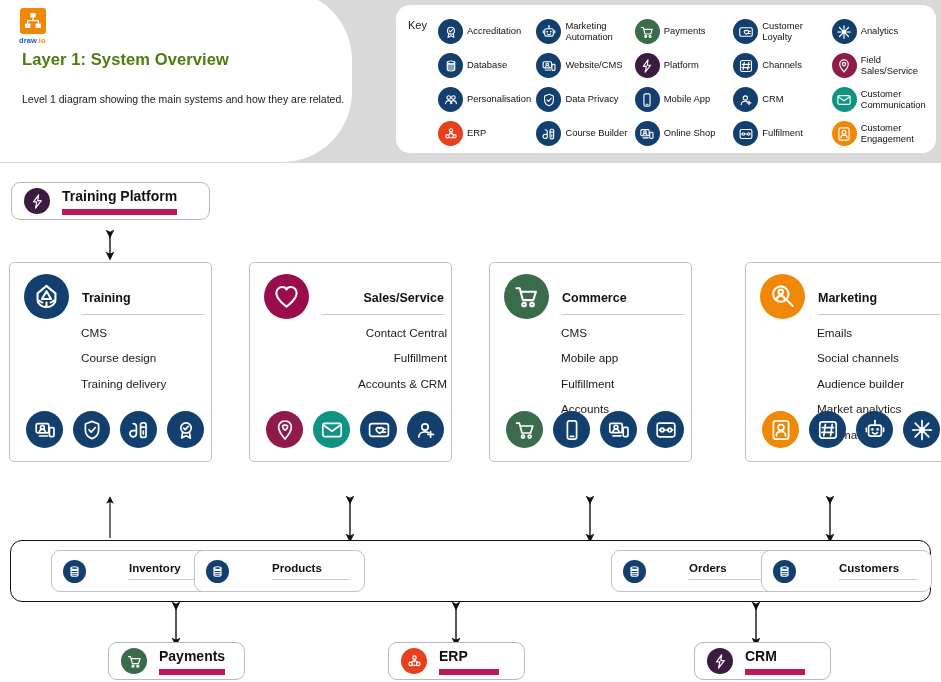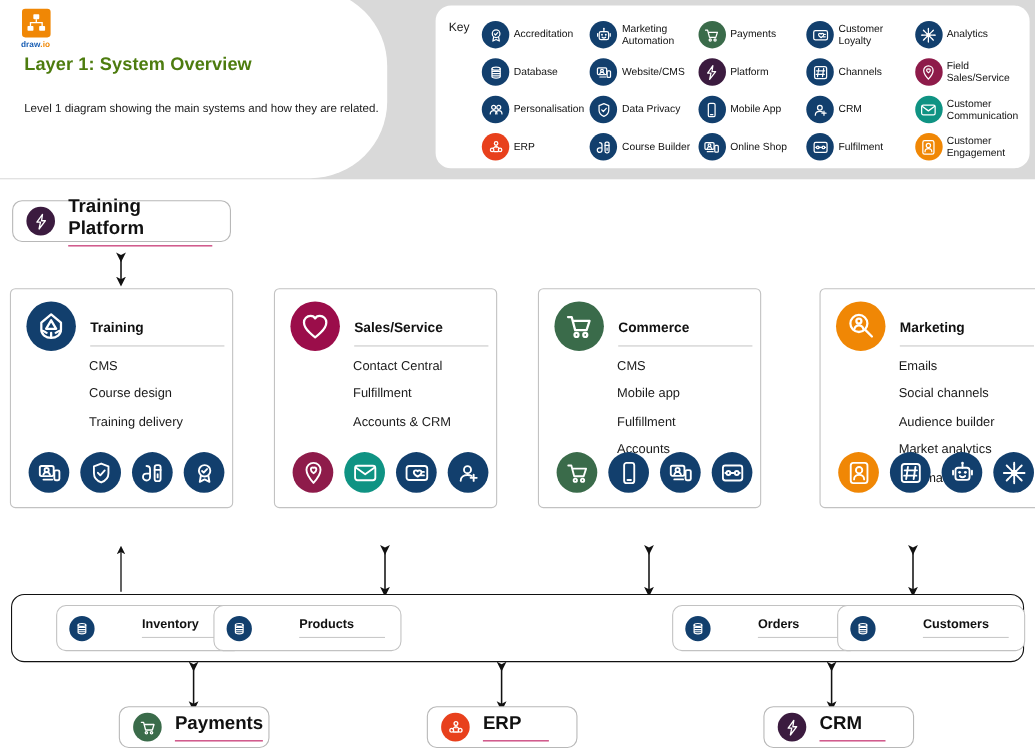--- a/index.html
+++ b/index.html
@@ -61,22 +61,22 @@
 
   
   .pill {
     position: absolute;
     background: #ffffff; border: 1px solid #b8b8b8; border-radius: 9px;
     display: flex; align-items: center;
   }
   .pill .pill-ic { margin-left: 12px; }
   .pill .pill-txt-wrap { margin-left: 12px; padding-right: 16px; }
   .pill .pill-txt {
-    font-size: 17px; font-weight: bold; color: #111111;
-    padding-bottom: 5px; border-bottom: 1px solid #be185d; display: block;
+    font-size: 14px; font-weight: bold; color: #111111;
+    padding-bottom: 5px; border-bottom: 6px solid #be185d; display: block;
     min-width: 86px;
   }
 
   
   .card {
     position: absolute; width: 203px; height: 200px;
     background: #ffffff; border: 1px solid #c2c2c2; border-radius: 5px;
   }
   .card-head { position: absolute; left: 14px; top: 11px; display: flex; align-items: flex-start; }
   .card-title-wrap { margin-left: 13px; margin-top: 17px; width: 122px; }
@@ -429,21 +429,21 @@
           </span>
           <span class="ic" style="width: 37px; height: 37px; background: rgb(18, 63, 109); display: inline-flex; align-items: center; justify-content: center;">
             <svg viewBox="0 0 24 24" width="24" height="24">
               <circle cx="12" cy="10" r="5.2" stroke="#fff" fill="none" stroke-width="1.7" stroke-linecap="round" stroke-linejoin="round"></circle>
               <path d="M9.7 10.2l1.5 1.5 3-3.3" stroke="#fff" fill="none" stroke-width="1.7" stroke-linecap="round" stroke-linejoin="round"></path>
               <path d="M8.6 14.5 L7.6 20 l4.4-2.2 L16.4 20 l-1-5.5" stroke="#fff" fill="none" stroke-width="1.7" stroke-linecap="round" stroke-linejoin="round"></path>
             </svg>
           </span>
         </div>
       </div>
-      <div class="card" style="left: 249px; top: 262px;">
+      <div class="card" style="left: 249px; top: 262px; text-align: right;">
         <div class="card-head">
           <span class="ic" style="width: 45px; height: 45px; background: rgb(155, 13, 74); display: inline-flex; align-items: center; justify-content: center;">
             <svg viewBox="0 0 24 24" width="29" height="29">
               <path d="M12 20.4S3.6 14.6 3.6 9.2c0-2.8 2.2-5 4.9-5 1.6 0 3 .8 3.5 2 .5-1.2 1.9-2 3.5-2 2.7 0 4.9 2.2 4.9 5 0 5.4-8.4 11.2-8.4 11.2z" stroke="#fff" fill="none" stroke-width="1.7" stroke-linecap="round" stroke-linejoin="round"></path>
             </svg>
           </span>
           <div class="card-title-wrap">
             <span class="card-title">Sales/Service</span>
           </div>
         </div>

